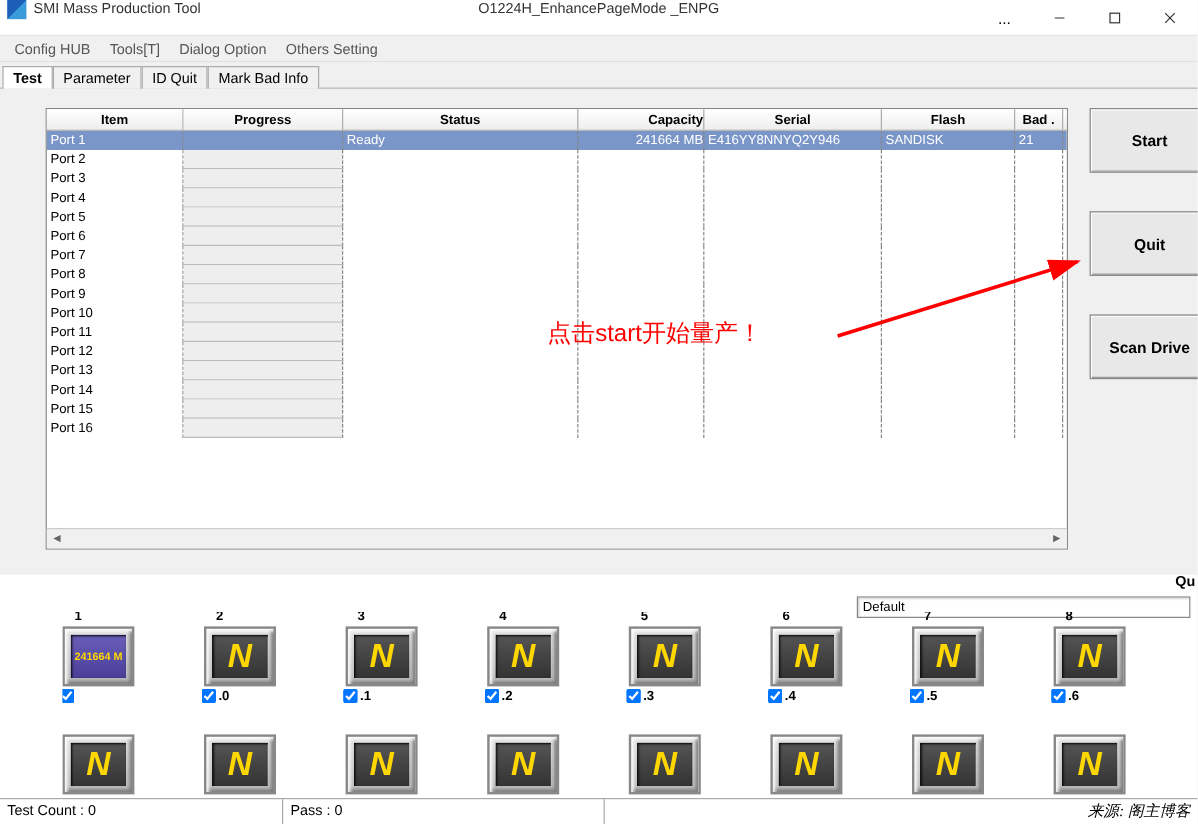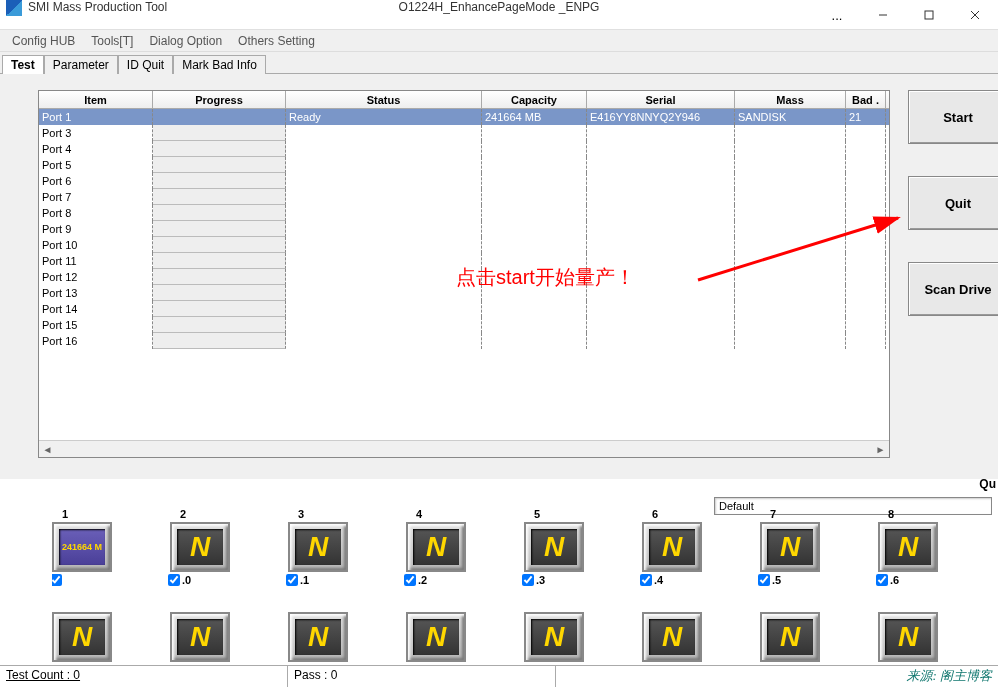--- a/index.html
+++ b/index.html
@@ -26,21 +26,21 @@
 
 .main { position: relative; height: 405px; background: #f0f0f0; padding: 10px 6px 6px 6px; }
 .grid-wrap { position: absolute; left: 38px; top: 16px; width: 852px; height: 368px; border: 1px solid #888; background: #fff; }
 .grid-header { display: flex; height: 18px; background: linear-gradient(#fff, #eee); border-bottom: 1px solid #aaa; }
 .gh { border-right: 1px solid #aaa; font-size: 11px; text-align: center; line-height: 18px; font-weight: bold; overflow: hidden; }
 .grid-body { height: 330px; overflow: hidden; position: relative; }
 .grid-row { display: flex; height: 16px; font-size: 11px; }
 .grid-row .gc { border-right: 1px dashed #888; padding-left: 3px; line-height: 16px; overflow: hidden; white-space: nowrap; }
 .grid-row.selected { background: #7a96c8; color: #fff; }
 .col-item { width: 114px; } .col-prog { width: 133px; background:#eee; } .grid-row.selected .col-prog{background:#7a96c8;}
-.col-status { width: 196px; } .col-cap { width: 105px; } .col-serial { width: 148px; } .col-flash { width: 111px; } .col-bad { width: 40px; }
+.col-status { width: 196px; } .col-cap { width: 105px; text-align: right; } .col-serial { width: 148px; } .col-flash { width: 111px; } .col-bad { width: 40px; }
 .grid-row:not(.selected) .col-prog { border-bottom: 1px solid #bbb; }
 .grid-scrollbar { position: absolute; bottom: 0; left: 0; right: 0; height: 17px; background: #f0f0f0; border-top: 1px solid #ccc; display:flex; align-items:center; }
 .sb-arrow { width: 17px; height: 17px; display:flex; align-items:center; justify-content:center; color:#666; font-size:10px;}
 .sb-track { flex:1; height:17px; }
 
 
 .right-btns { position: absolute; right: 0; top: 16px; width: 90px; }
 .big-btn { width: 100px; height: 54px; border: 1px solid #888; background: #e8e8e8; box-shadow: 1px 1px 0 #fff inset, -1px -1px 0 #999 inset; display: flex; align-items: center; justify-content: center; font-size: 13px; font-weight: bold; margin-bottom: 32px; cursor: default; }
 .qu-label { position:absolute; right:2px; bottom:-12px; font-size:12px; font-weight:bold; }
 
@@ -60,22 +60,22 @@
 .port-n { font-size: 28px; font-weight: bold; color: #ffd700; font-style: italic; }
 .port-active .inner { background: linear-gradient(#6a5fb8, #4a3f98); }
 .port-active-txt { font-size: 9px; color: #ffd700; font-weight: bold; white-space: nowrap; overflow:hidden; }
 .port-chk { position: absolute; top: 64px; left: -2px; display:flex; align-items:center; }
 .port-chk input { width:12px; height:12px; }
 .port-chk-lbl { font-size: 11px; font-weight: bold; margin-left: 2px; }
 
 
 .statusbar { position: absolute; bottom: 0; left: 0; right: 0; height: 22px; border-top: 1px solid #aaa; display: flex; background: #fff; font-size: 12px; }
 .status-cell { border-right: 1px solid #aaa; padding: 2px 6px; }
-.sc1 { width: 288px; text-decoration: underline; } .sc2 { width: 268px; } .sc3 { flex:1;margin-top:32px; }
-.watermark { position: absolute; right: 6px; bottom: 2px; font-size: 13px; color: #0f766e; font-style: italic; font-family: serif; }
+.sc1 { width: 236px; } .sc2 { width: 268px; } .sc3 { flex:1;margin-top:32px; }
+.watermark { position: absolute; right: 6px; bottom: 2px; font-size: 13px; color: #000000; font-style: italic; font-family: serif; }
 </style>
 </head>
 <body>
 
 <div class="titlebar">
   <div class="titlebar-icon"></div>
   <div class="titlebar-title">SMI Mass Production Tool</div>
   <div class="titlebar-center">O1224H_EnhancePageMode    _ENPG</div>
   <div class="titlebar-buttons">
     <div class="tb-btn">...</div>
@@ -113,32 +113,41 @@
 </div>
 
 <div class="main">
   <div class="grid-wrap">
     <div class="grid-header">
       <div class="gh col-item">Item</div>
       <div class="gh col-prog" style="background:linear-gradient(#fff,#eee)">Progress</div>
       <div class="gh col-status">Status</div>
       <div class="gh col-cap">Capacity</div>
       <div class="gh col-serial">Serial</div>
-      <div class="gh col-flash">Mass</div>
+      <div class="gh col-flash">Flash</div>
       <div class="gh col-bad">Bad .</div>
     </div>
     <div class="grid-body" id="grid-body">
         <div class="grid-row selected">
           <div class="gc col-item">Port 1</div>
           <div class="gc col-prog"></div>
           <div class="gc col-status">Ready</div>
           <div class="gc col-cap">241664 MB</div>
           <div class="gc col-serial">E416YY8NNYQ2Y946</div>
           <div class="gc col-flash">SANDISK</div>
           <div class="gc col-bad">21</div>
+        </div>
+        <div class="grid-row">
+          <div class="gc col-item">Port 2</div>
+          <div class="gc col-prog"></div>
+          <div class="gc col-status"></div>
+          <div class="gc col-cap"></div>
+          <div class="gc col-serial"></div>
+          <div class="gc col-flash"></div>
+          <div class="gc col-bad"></div>
         </div>
         <div class="grid-row">
           <div class="gc col-item">Port 3</div>
           <div class="gc col-prog"></div>
           <div class="gc col-status"></div>
           <div class="gc col-cap"></div>
           <div class="gc col-serial"></div>
           <div class="gc col-flash"></div>
           <div class="gc col-bad"></div>
         </div>

